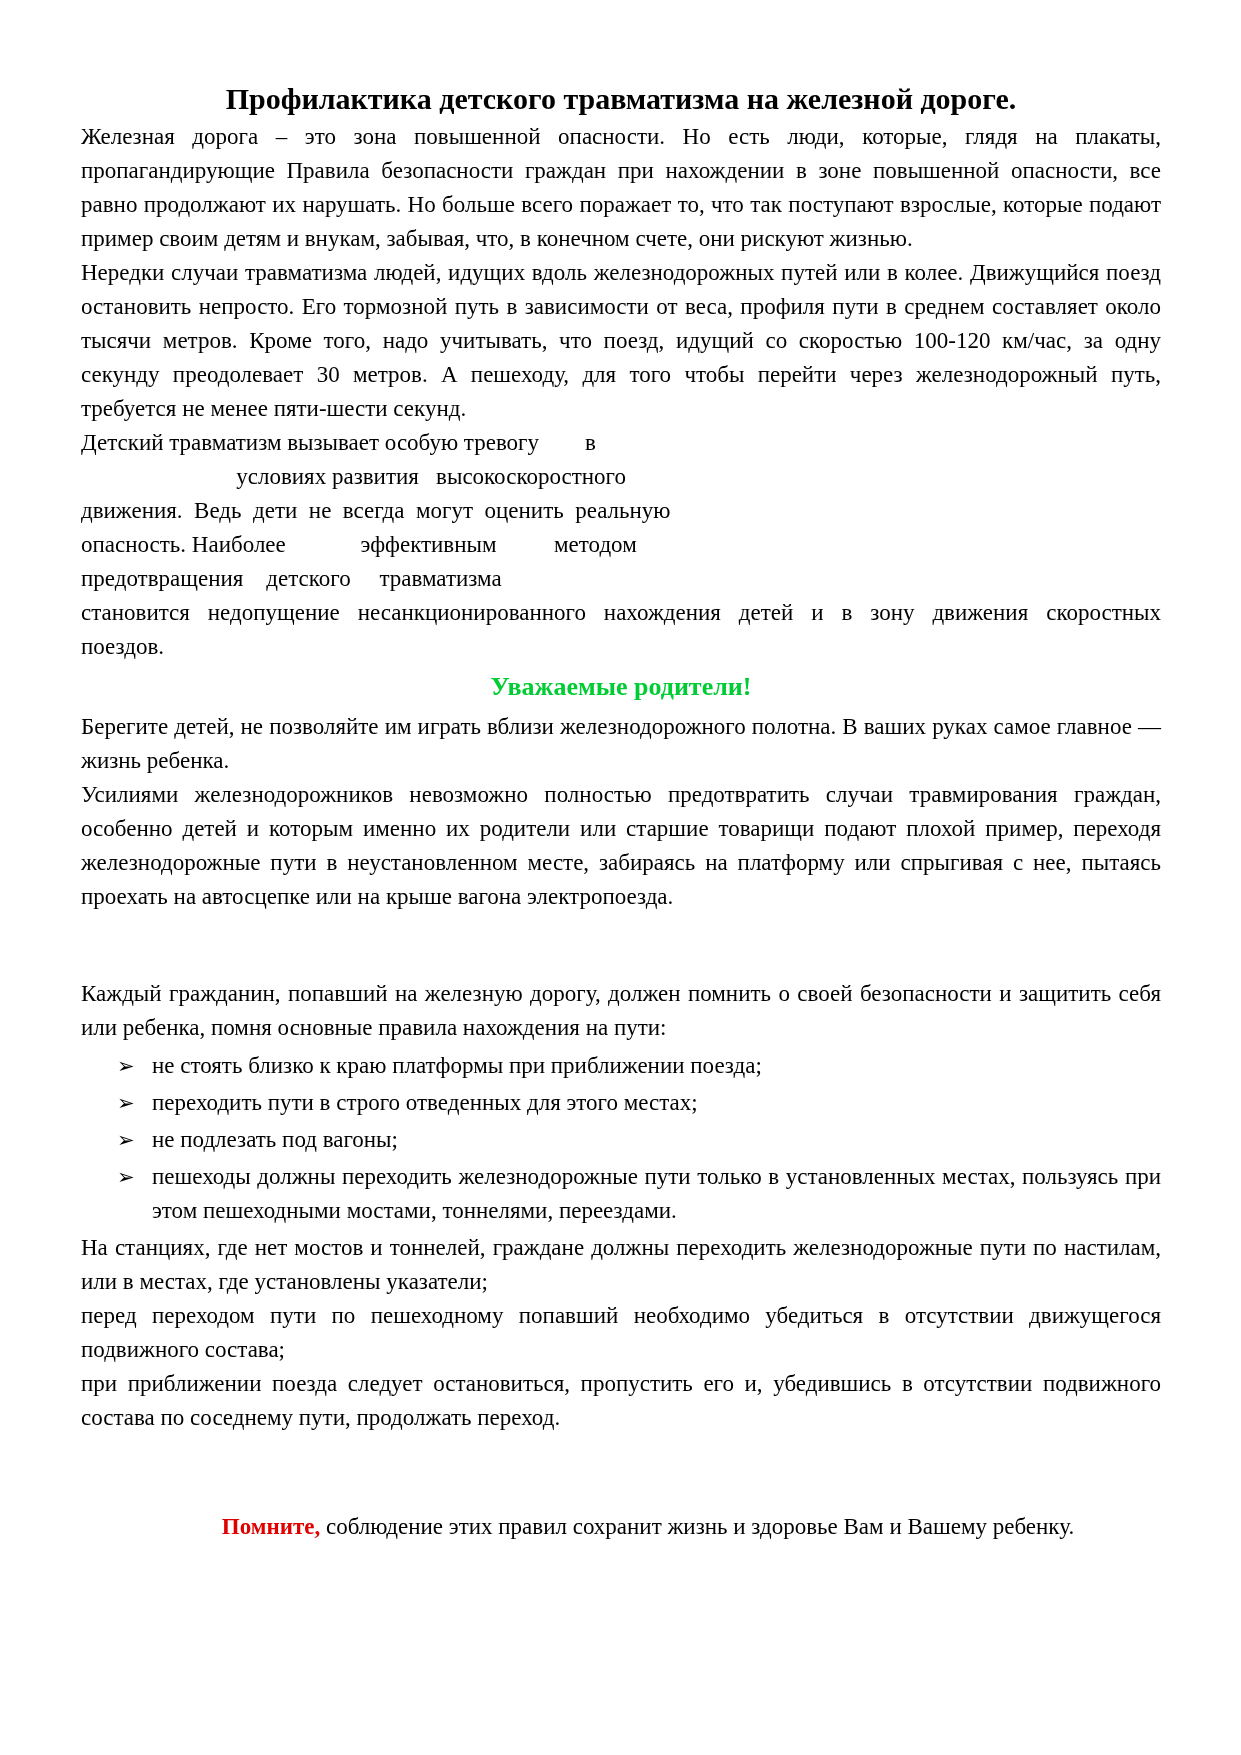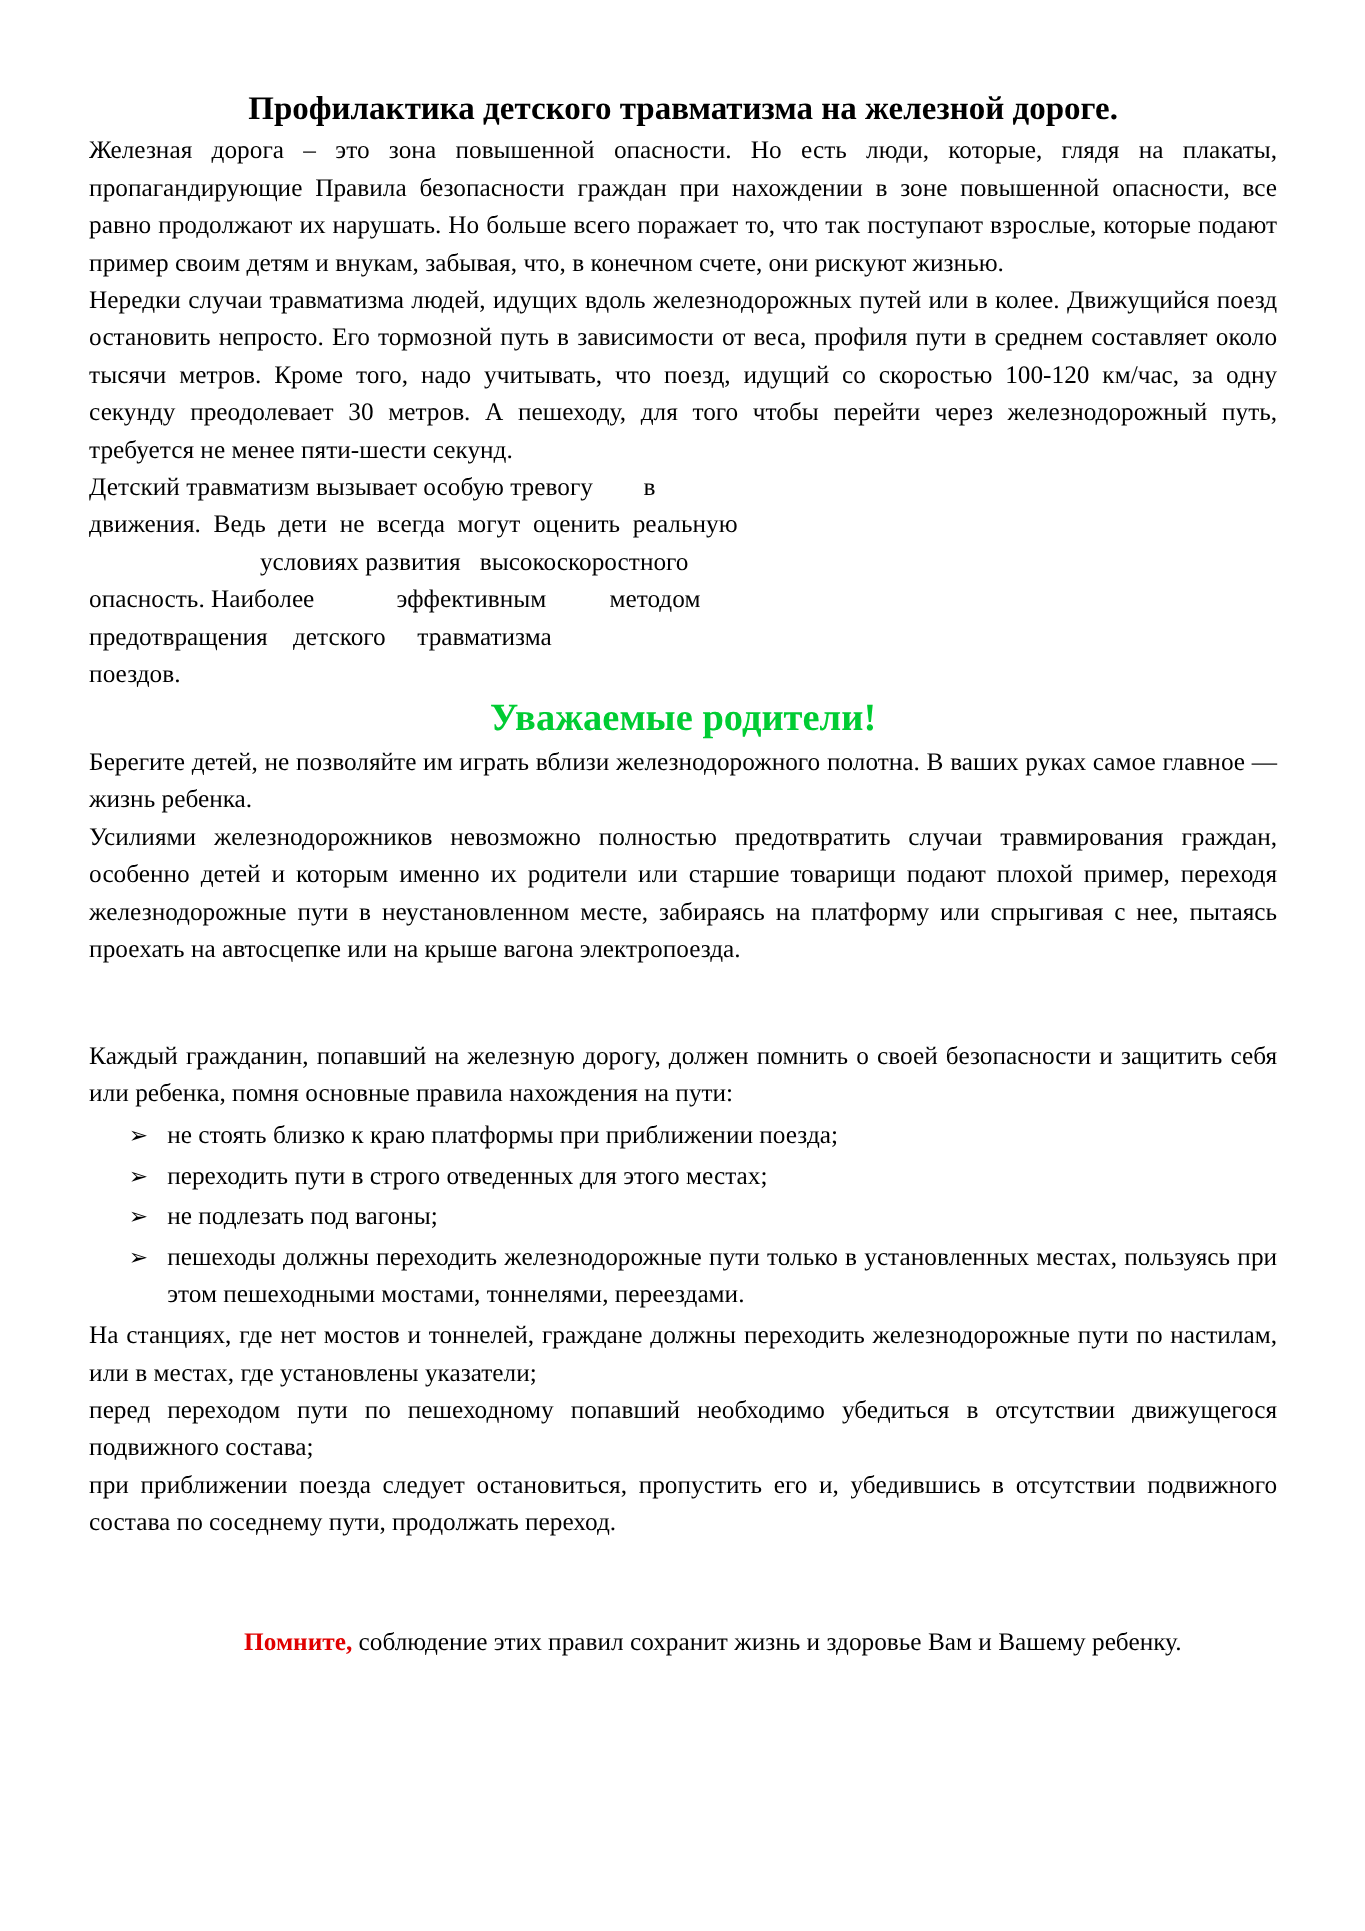--- a/index.html
+++ b/index.html
@@ -40,21 +40,21 @@
   .wline {
     white-space: pre-wrap;
     min-height: 34px;
   }
   .wline.full-just {
     text-align: justify;
     text-align-last: justify;
   }
   h2.green-heading {
     color: var(--heading-green, #00CC33);
-    font-size: 35px;
+    font-size: 26px;
     line-height: 42px;
     font-weight: bold;
     text-align: center;
     margin: 2px 0 2px 0;
   }
   p.space-before {
     margin-top: 63px;
   }
   ul.rules {
     list-style: none;
@@ -91,24 +91,25 @@
   <div class="content">
 
     <h1 class="doc-title">Профилактика детского травматизма на железной дороге.</h1>
 
     <p class="para">Железная дорога – это зона повышенной опасности. Но есть люди, которые, глядя на плакаты, пропагандирующие Правила безопасности граждан при нахождении в зоне повышенной опасности, все равно продолжают их нарушать. Но больше всего поражает то, что так поступают взрослые, которые подают пример своим детям и внукам, забывая, что, в конечном счете, они рискуют жизнью.</p>
 
     <p class="para">Нередки случаи травматизма людей, идущих вдоль железнодорожных путей или в колее. Движущийся поезд остановить непросто. Его тормозной путь в зависимости от веса, профиля пути в среднем составляет около тысячи метров. Кроме того, надо учитывать, что поезд, идущий со скоростью 100-120 км/час, за одну секунду преодолевает 30 метров. А пешеходу, для того чтобы перейти через железнодорожный путь, требуется не менее пяти-шести секунд.</p>
 
     <div class="wrapped-block">
       <div class="wline">Детский травматизм вызывает особую тревогу        в</div>
+      <div class="wline">                           условиях развития   высокоскоростного</div>
       <div class="wline">движения.  Ведь  дети  не  всегда  могут  оценить  реальную</div>
-      <div class="wline">                           условиях развития   высокоскоростного</div>
       <div class="wline">опасность. Наиболее             эффективным          методом</div>
       <div class="wline">предотвращения    детского     травматизма</div>
+      <div class="wline full-just">становится недопущение несанкционированного нахождения детей и в зону движения скоростных</div>
       <div class="wline">поездов.</div>
     </div>
 
     <h2 class="green-heading">Уважаемые родители!</h2>
 
     <p class="para">Берегите детей, не позволяйте им играть вблизи железнодорожного полотна. В ваших руках самое главное — жизнь ребенка.</p>
 
     <p class="para">Усилиями железнодорожников невозможно полностью предотвратить случаи травмирования граждан, особенно детей и которым именно их родители или старшие товарищи подают плохой пример, переходя железнодорожные пути в неустановленном месте, забираясь на платформу или спрыгивая с нее, пытаясь проехать на автосцепке или на крыше вагона электропоезда.</p>
 
     <p class="para space-before">Каждый гражданин, попавший на железную дорогу, должен помнить о своей безопасности и защитить себя или ребенка, помня основные правила нахождения на пути:</p>

